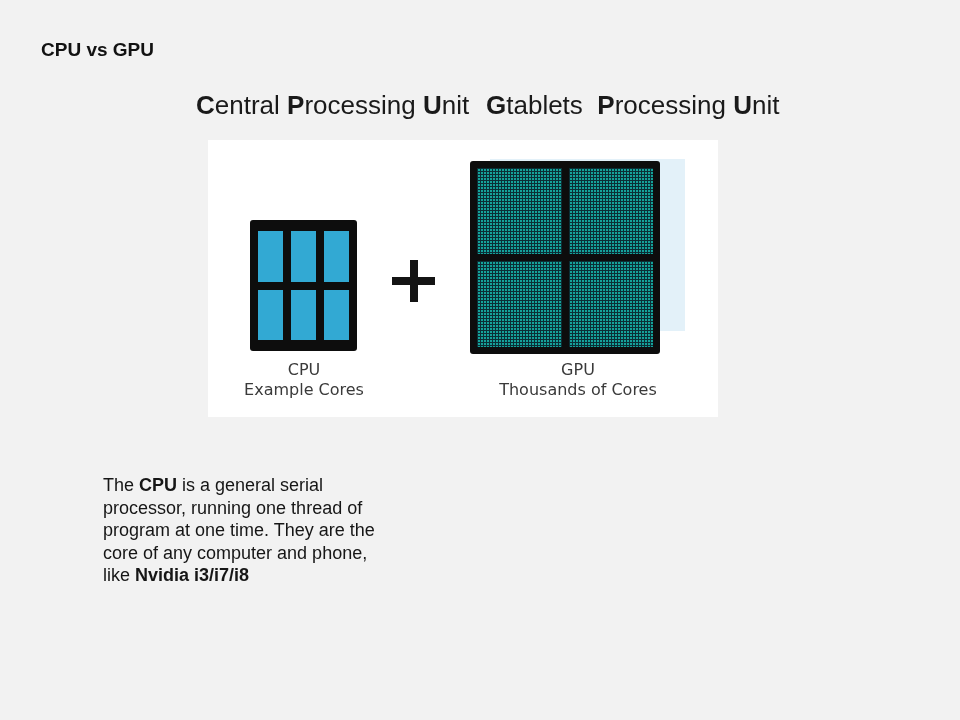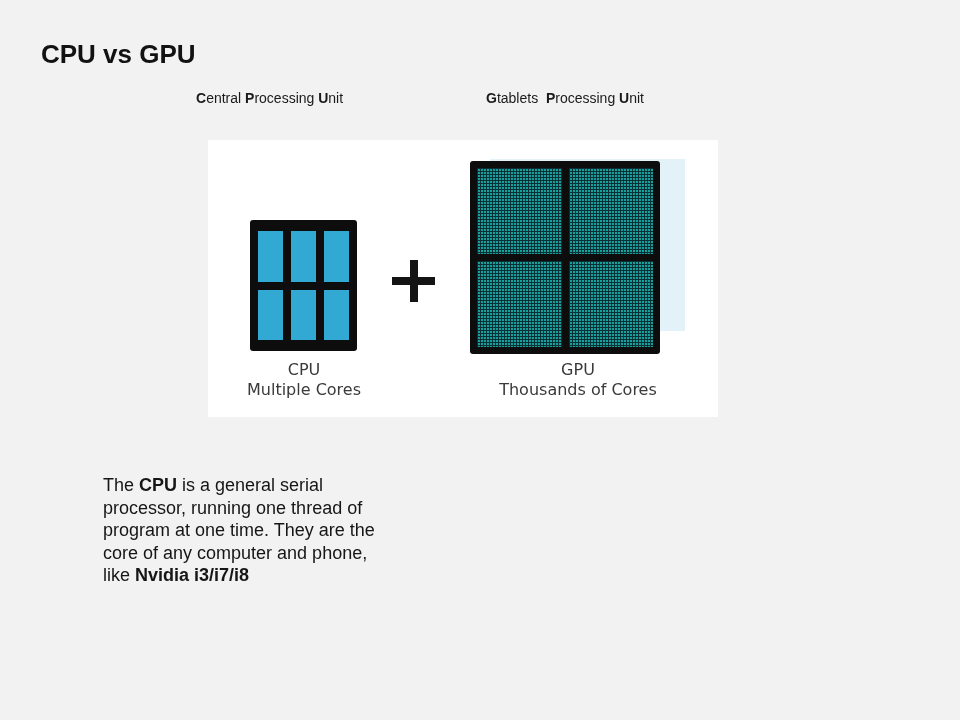--- a/index.html
+++ b/index.html
@@ -10,26 +10,26 @@
   }
   .slide {
     position: relative;
     width: 960px; height: 720px;
     background: var(--bg, #f2f2f2);
   }
   .b { font-weight: bold; }
 
   .title {
     position: absolute; left: 41px; top: 39px;
-    font-size: 26px; font-weight: bold; color: #121212;
+    font-size: 19px; font-weight: bold; color: #121212;
     white-space: pre-wrap;
   }
   .heading {
     position: absolute; top: 90px;
-    font-size: 14px; color: #1a1a1a;
+    font-size: 26px; color: #1a1a1a;
     white-space: pre-wrap;
   }
   .heading-cpu { left: 196px; }
   .heading-gpu { left: 486px; }
 
   .image-box {
     position: absolute; left: 208px; top: 140px;
     width: 510px; height: 277px;
     background: var(--image-bg, #ffffff);
   }
@@ -123,21 +123,21 @@
 
     <div class="gpu-chip">
       <div class="gpu-quadrant"></div>
       <div class="gpu-quadrant"></div>
       <div class="gpu-quadrant"></div>
       <div class="gpu-quadrant"></div>
     </div>
 
     <div class="chip-label cpu-label">
       <div>CPU</div>
-      <div>Multiple Cores</div>
+      <div>Example Cores</div>
     </div>
     <div class="chip-label gpu-label">
       <div>GPU</div>
       <div>Thousands of Cores</div>
     </div>
 
   </div>
 
   <div class="para para-cpu"><span>The </span><span class="b">CPU</span><span> is a general serial
 processor, running one thread of

